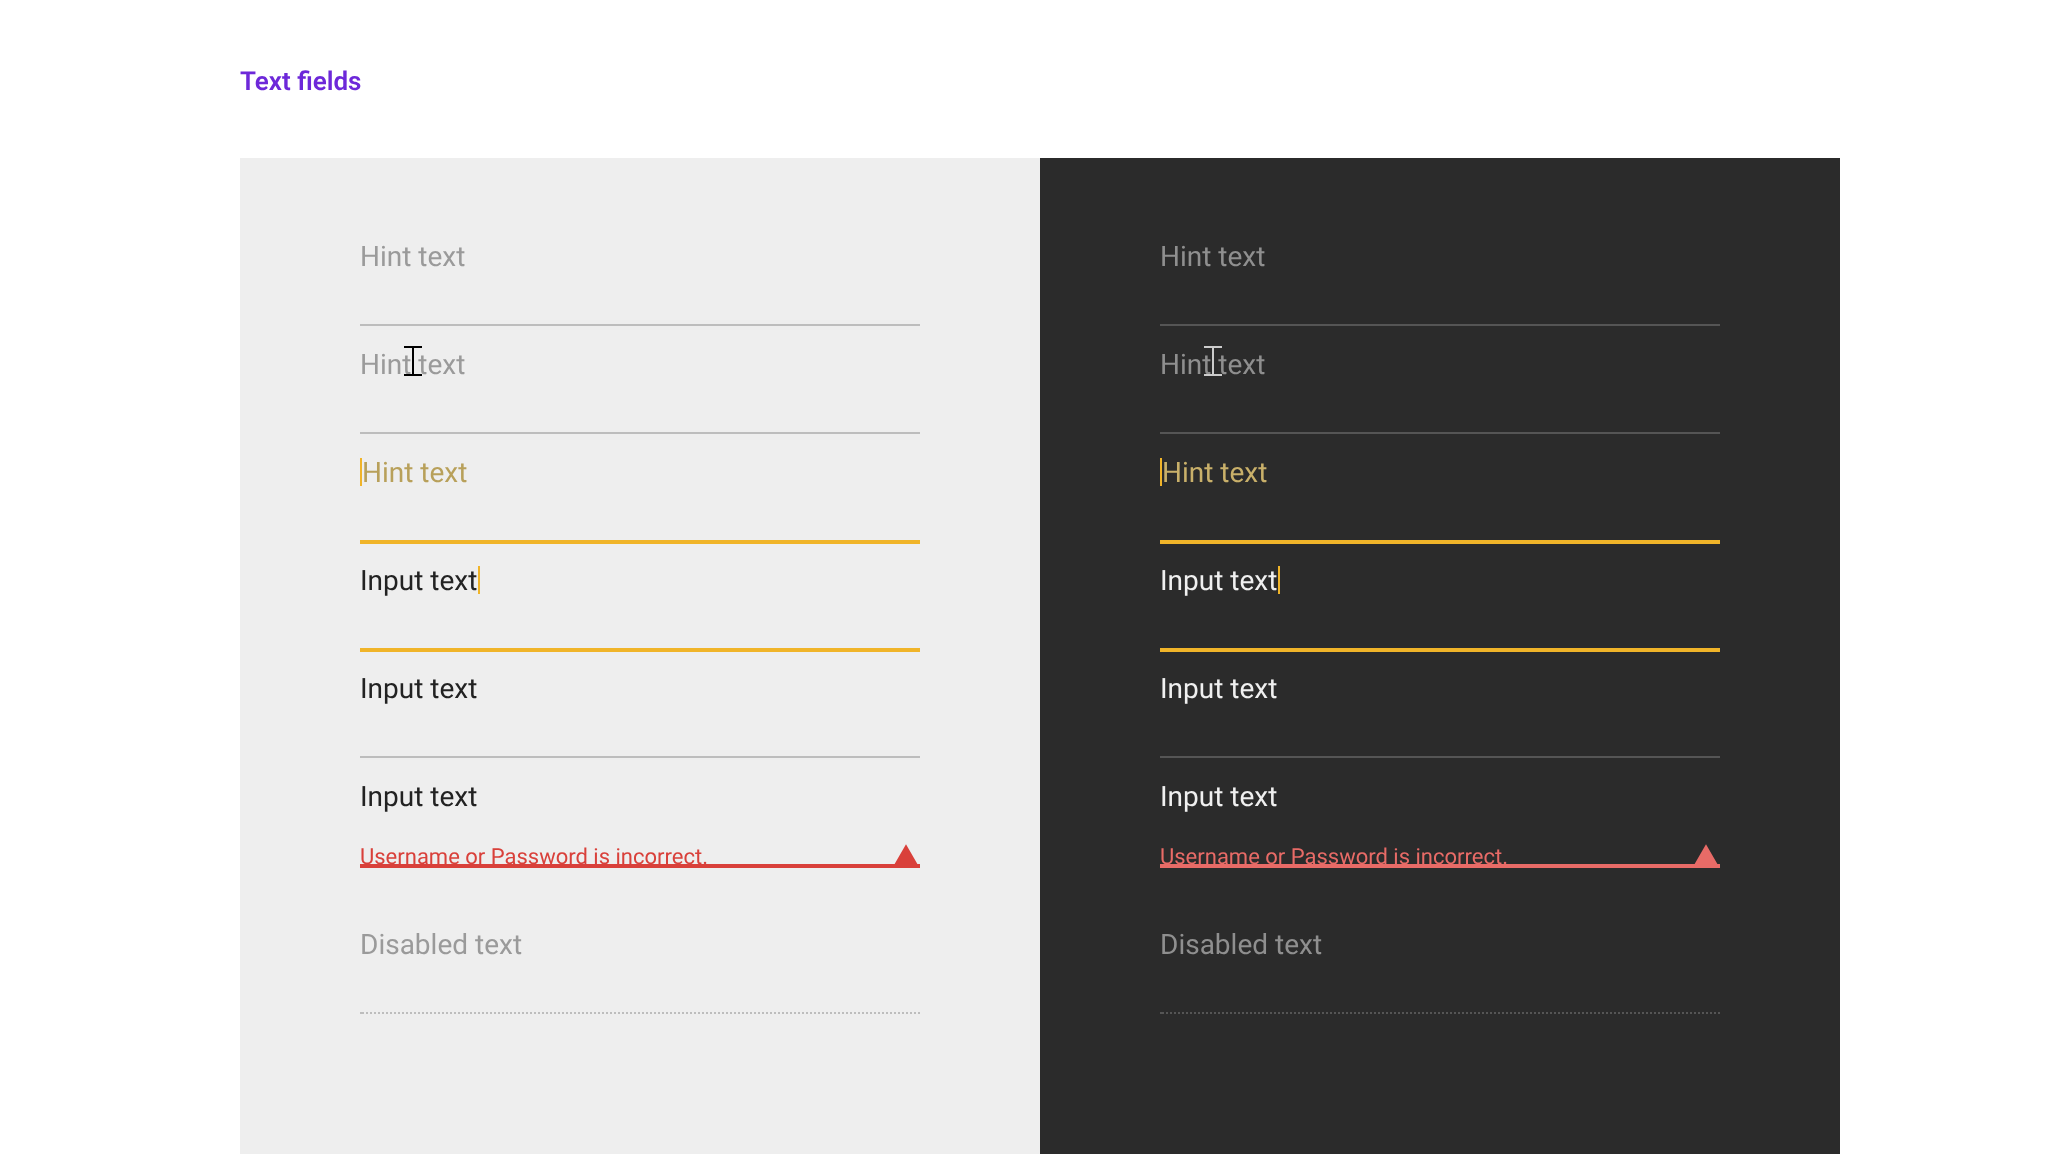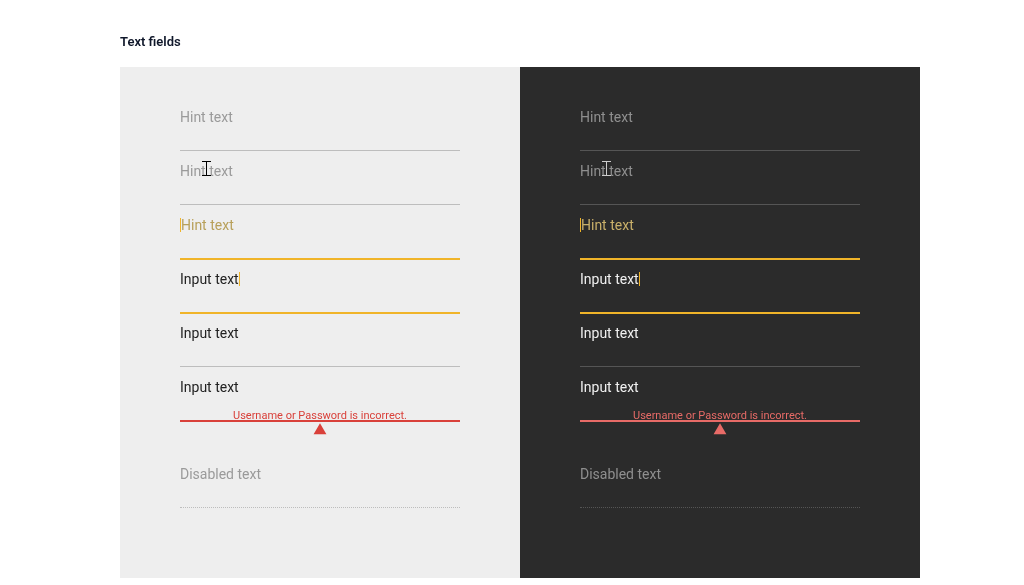--- a/index.html
+++ b/index.html
@@ -6,22 +6,22 @@
   body {
     font-family: -apple-system, BlinkMacSystemFont, "Segoe UI", Roboto, Arial, sans-serif;
     background: #fff;
     width: 1024px;
     height: 585px;
     overflow: hidden;
   }
   .page-title {
     font-size: 13px;
     font-weight: 600;
-    color: #0f172a;
-    padding: 34px 0 18px 120px;
+    color: #6d28d9;
+    padding: 34px 0 30px 120px;
   }
   .panels {
     display: flex;
     width: 800px;
     margin-left: 120px;
   }
   .panel {
     width: 400px;
     padding: 40px 60px 60px 60px;
   }
@@ -41,21 +41,20 @@
     position: relative;
   }
   .field.error-row { margin-bottom: 6px; }
   .error-line {
     display: flex;
     align-items: center;
     justify-content: space-between;
     font-size: 11px;
     margin-top: 6px;
     margin-bottom: 28px;
-    flex-direction: column;
   }
 
   
   .caret-before::before,
   .caret-after::after {
     content: "";
     display: inline-block;
     width: 1px;
     height: 14px;
     vertical-align: -2px;

